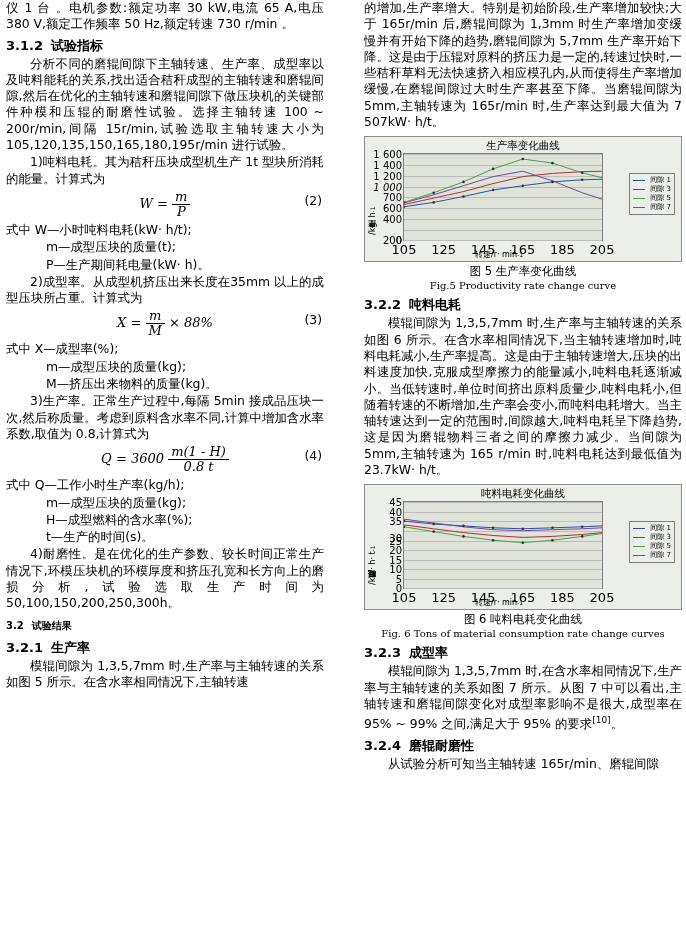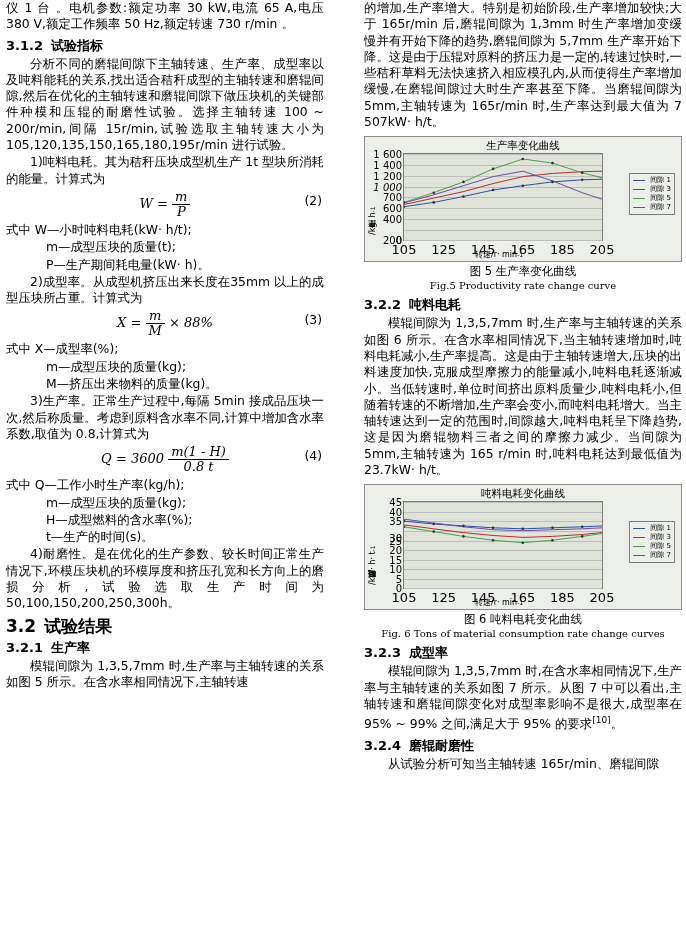--- a/index.html
+++ b/index.html
@@ -9,21 +9,21 @@
     color:#000;
   }
   .page{position:relative;width:686px;height:951px;overflow:hidden;}
   .col{position:absolute;top:0;width:318px;}
   .col-left{left:6px;}
   .col-right{left:364px;}
   p{margin:0 0 1px 0;font-size:12.4px;line-height:16.3px;text-align:justify;}
   .ind{text-indent:24px;}
   .h3{font-size:13px;font-weight:bold;margin:4px 0 2px 0;line-height:17px;}
   .h3 .num{margin-right:8px;}
-  .h2{font-size:17px;font-weight:bold;margin:5px 0 2px 0;line-height:18px;}
+  .h2{font-size:10px;font-weight:bold;margin:5px 0 2px 0;line-height:18px;}
   .h2 .num{margin-right:8px;}
   .eqline{position:relative;margin:3px 0 3px 0;font-size:12.4px;line-height:17px;min-height:20px;}
   .eqbody{display:block;text-align:center;font-family:"DejaVu Serif","Liberation Serif",serif;font-style:italic;font-size:13px;}
   .eqno{position:absolute;right:2px;top:2px;font-style:normal;font-family:"DejaVu Sans",sans-serif;}
   .frac{display:inline-block;vertical-align:middle;text-align:center;font-style:italic;}
   .frac .nu{display:block;border-bottom:1px solid #000;padding:0 3px;line-height:14px;}
   .frac .de{display:block;padding:0 3px;line-height:14px;}
   .sup{font-size:9px;vertical-align:super;}
 
   

